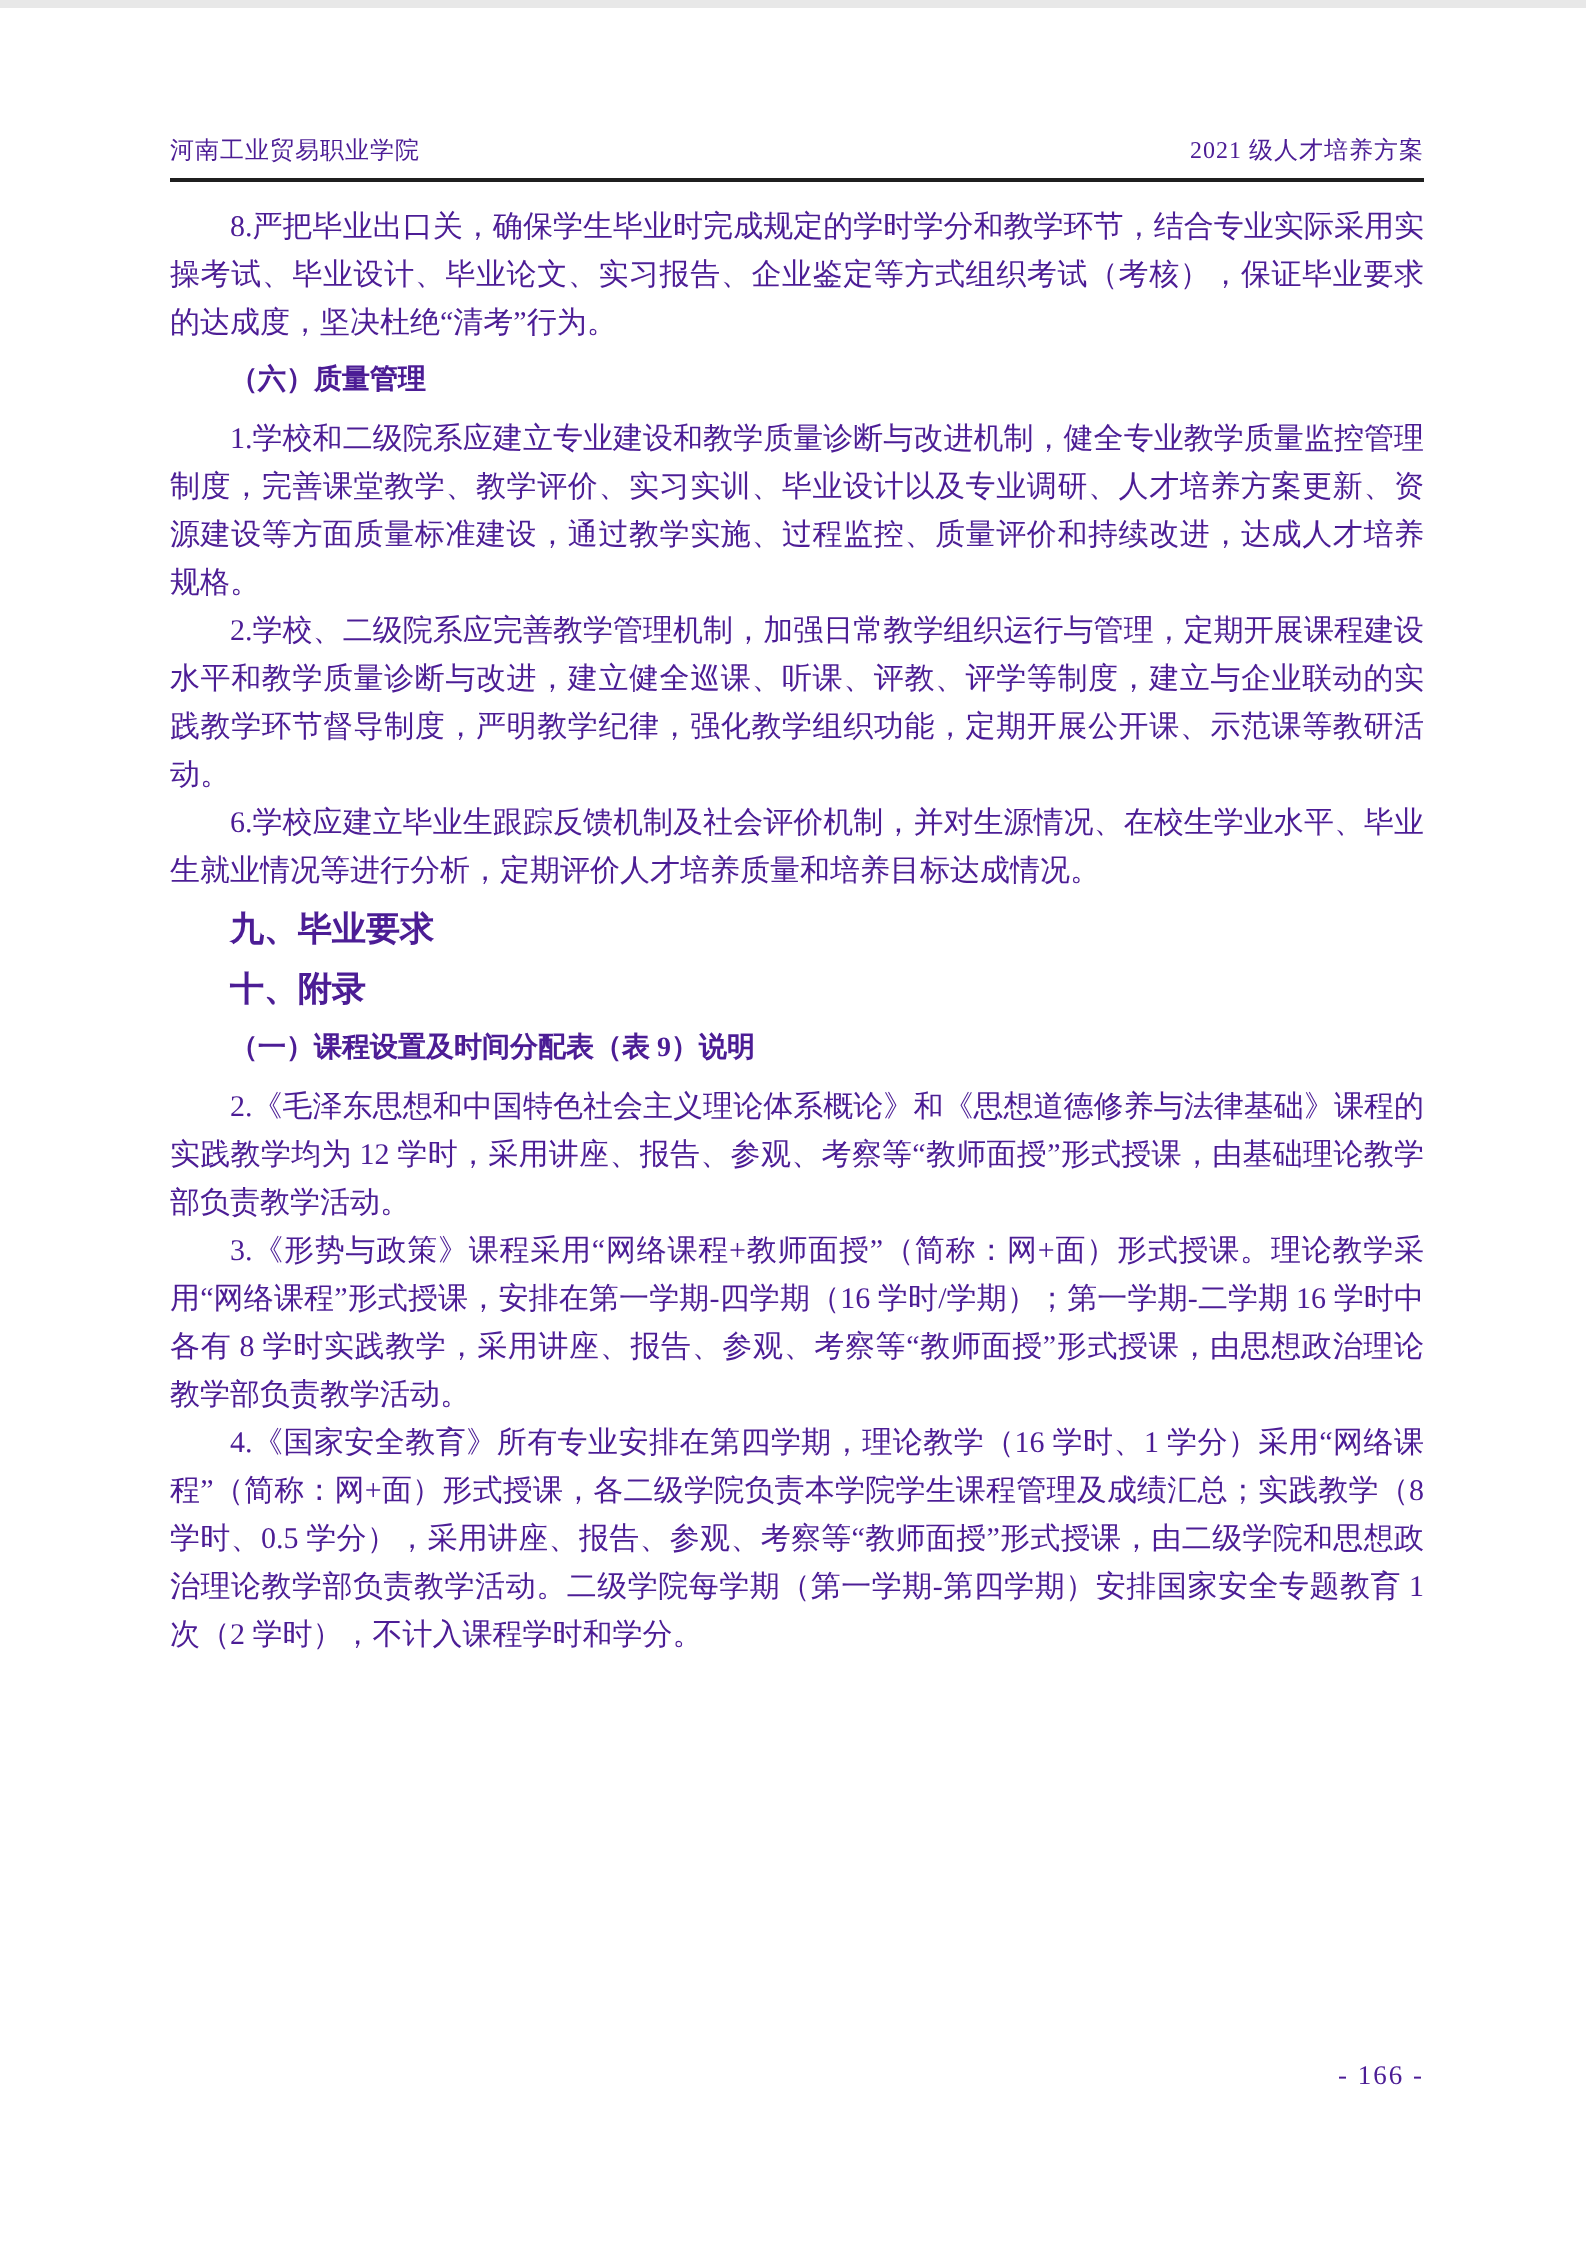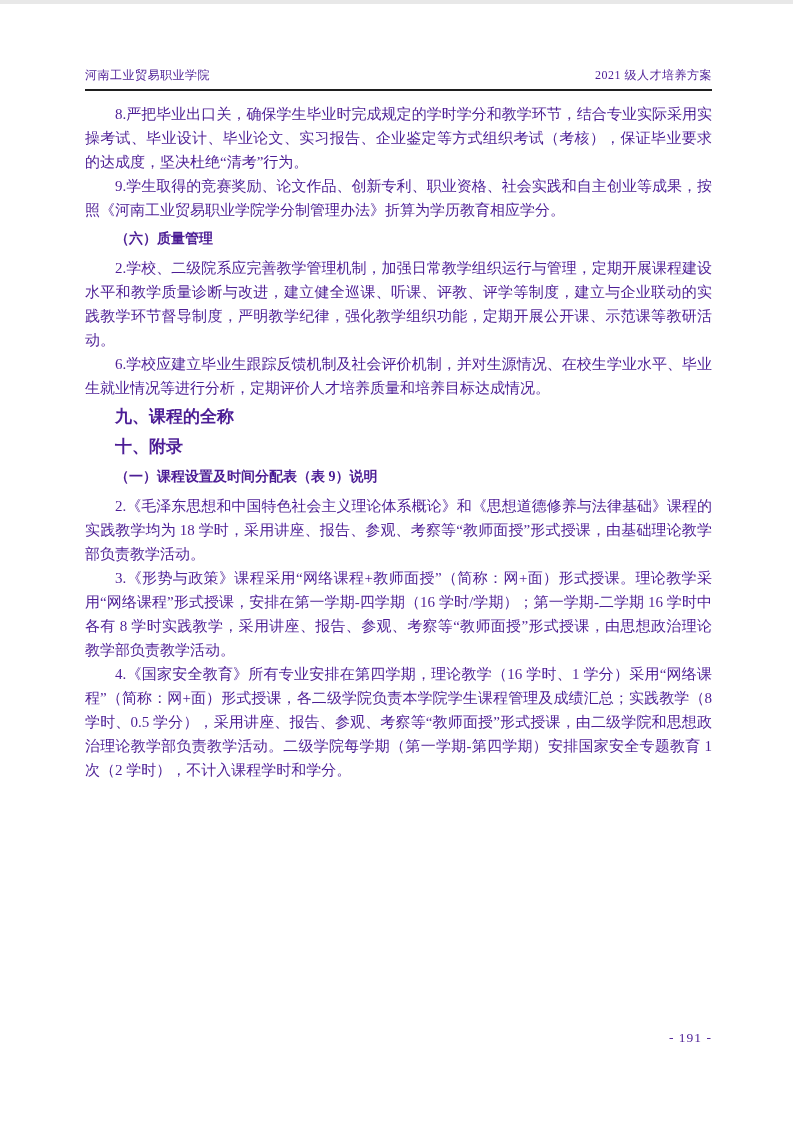--- a/index.html
+++ b/index.html
@@ -70,27 +70,27 @@
 
 <div class="page">
 
   <div class="page-header">
     <span>河南工业贸易职业学院</span>
     <span>2021 级人才培养方案</span>
   </div>
 
   <div class="doc-body">
     <p class="para">8.严把毕业出口关，确保学生毕业时完成规定的学时学分和教学环节，结合专业实际采用实操考试、毕业设计、毕业论文、实习报告、企业鉴定等方式组织考试（考核），保证毕业要求的达成度，坚决杜绝“清考”行为。</p>
-    <p class="para">9.学生取得的竞赛奖励、论文作品、创新专利、职业资格、社会实践和自主创业等成果，按照《河南工业贸易职业学院学分制管理办法》折算为学历教育相应学分。</p>
     <p class="h3">（六）质量管理</p>
+    <p class="para">1.学校和二级院系应建立专业建设和教学质量诊断与改进机制，健全专业教学质量监控管理制度，完善课堂教学、教学评价、实习实训、毕业设计以及专业调研、人才培养方案更新、资源建设等方面质量标准建设，通过教学实施、过程监控、质量评价和持续改进，达成人才培养规格。</p>
     <p class="para">2.学校、二级院系应完善教学管理机制，加强日常教学组织运行与管理，定期开展课程建设水平和教学质量诊断与改进，建立健全巡课、听课、评教、评学等制度，建立与企业联动的实践教学环节督导制度，严明教学纪律，强化教学组织功能，定期开展公开课、示范课等教研活动。</p>
     <p class="para">6.学校应建立毕业生跟踪反馈机制及社会评价机制，并对生源情况、在校生学业水平、毕业生就业情况等进行分析，定期评价人才培养质量和培养目标达成情况。</p>
-    <p class="h2">九、课程的全称</p>
+    <p class="h2">九、毕业要求</p>
     <p class="h2">十、附录</p>
     <p class="h3">（一）课程设置及时间分配表（表 9）说明</p>
-    <p class="para">2.《毛泽东思想和中国特色社会主义理论体系概论》和《思想道德修养与法律基础》课程的实践教学均为 18 学时，采用讲座、报告、参观、考察等“教师面授”形式授课，由基础理论教学部负责教学活动。</p>
+    <p class="para">2.《毛泽东思想和中国特色社会主义理论体系概论》和《思想道德修养与法律基础》课程的实践教学均为 12 学时，采用讲座、报告、参观、考察等“教师面授”形式授课，由基础理论教学部负责教学活动。</p>
     <p class="para">3.《形势与政策》课程采用“网络课程+教师面授”（简称：网+面）形式授课。理论教学采用“网络课程”形式授课，安排在第一学期-四学期（16 学时/学期）；第一学期-二学期 16 学时中各有 8 学时实践教学，采用讲座、报告、参观、考察等“教师面授”形式授课，由思想政治理论教学部负责教学活动。</p>
     <p class="para">4.《国家安全教育》所有专业安排在第四学期，理论教学（16 学时、1 学分）采用“网络课程”（简称：网+面）形式授课，各二级学院负责本学院学生课程管理及成绩汇总；实践教学（8 学时、0.5 学分），采用讲座、报告、参观、考察等“教师面授”形式授课，由二级学院和思想政治理论教学部负责教学活动。二级学院每学期（第一学期-第四学期）安排国家安全专题教育 1 次（2 学时），不计入课程学时和学分。</p>
   </div>
 
-  <div class="page-footer">- 191 -</div>
+  <div class="page-footer">- 166 -</div>
 
 </div>
 
 </body></html>

